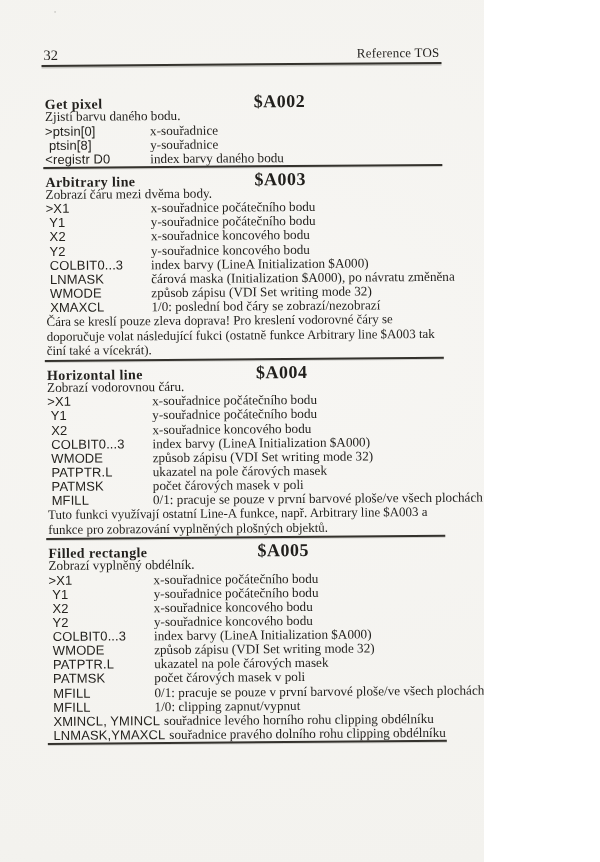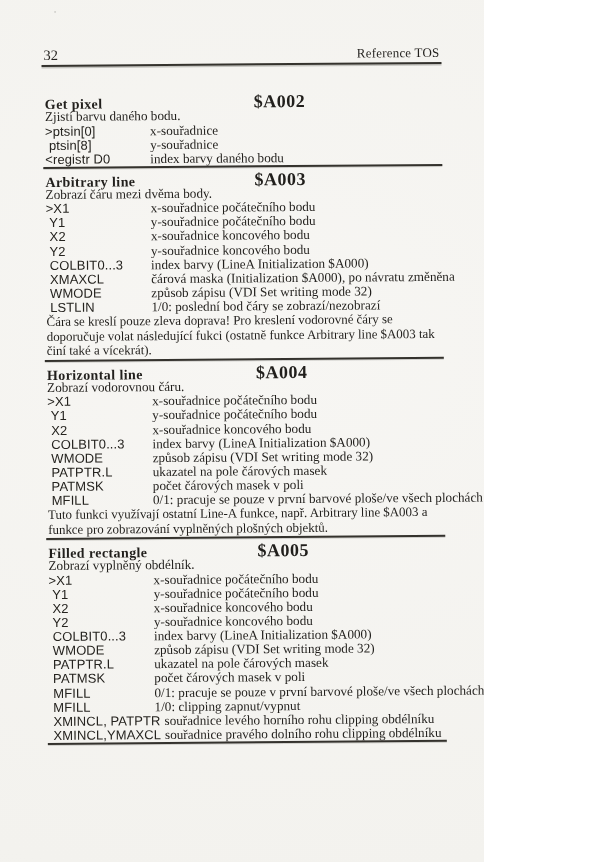--- a/index.html
+++ b/index.html
@@ -112,31 +112,31 @@
     <span class="param-name"> Y2</span>
     <span class="param-desc">y-souřadnice koncového bodu</span>
   </div>
 
   <div class="param-row">
     <span class="param-name"> COLBIT0...3</span>
     <span class="param-desc">index barvy (LineA Initialization $A000)</span>
   </div>
 
   <div class="param-row">
-    <span class="param-name"> XMAXCL</span>
+    <span class="param-name"> LNMASK</span>
     <span class="param-desc">čárová maska (Initialization $A000), po návratu změněna</span>
   </div>
 
   <div class="param-row">
     <span class="param-name"> WMODE</span>
     <span class="param-desc">způsob zápisu (VDI Set writing mode 32)</span>
   </div>
 
   <div class="param-row">
-    <span class="param-name"> LSTLIN</span>
+    <span class="param-name"> XMAXCL</span>
     <span class="param-desc">1/0:  poslední bod čáry se zobrazí/nezobrazí</span>
   </div>
 </div>
     <div class="fn-note">Čára se kreslí pouze zleva doprava! Pro kreslení vodorovné čáry se doporučuje volat následující fukci (ostatně funkce Arbitrary line $A003 tak činí také a vícekrát).</div>
     <div class="section-rule"></div>
   </section>
 
   <section class="fn-section">
     <div class="fn-head">
       <span class="fn-title">Horizontal line</span>
@@ -239,26 +239,26 @@
     <span class="param-name"> MFILL</span>
     <span class="param-desc">0/1:  pracuje se pouze v první barvové ploše/ve všech plochách</span>
   </div>
 
   <div class="param-row">
     <span class="param-name"> MFILL</span>
     <span class="param-desc">1/0:  clipping zapnut/vypnut</span>
   </div>
 
   <div class="param-row">
-    <span class="param-name"> XMINCL, PATPTR</span>
+    <span class="param-name"> XMINCL, YMINCL</span>
     <span class="param-desc">souřadnice levého horního rohu clipping obdélníku</span>
   </div>
 
   <div class="param-row">
-    <span class="param-name"> XMINCL,YMAXCL</span>
+    <span class="param-name"> LNMASK,YMAXCL</span>
     <span class="param-desc">souřadnice pravého dolního rohu clipping obdélníku</span>
   </div>
 </div>
 
     <div class="section-rule"></div>
   </section>
 </main>
 
     <div class="speck s1"></div>
     <div class="speck s2"></div>

